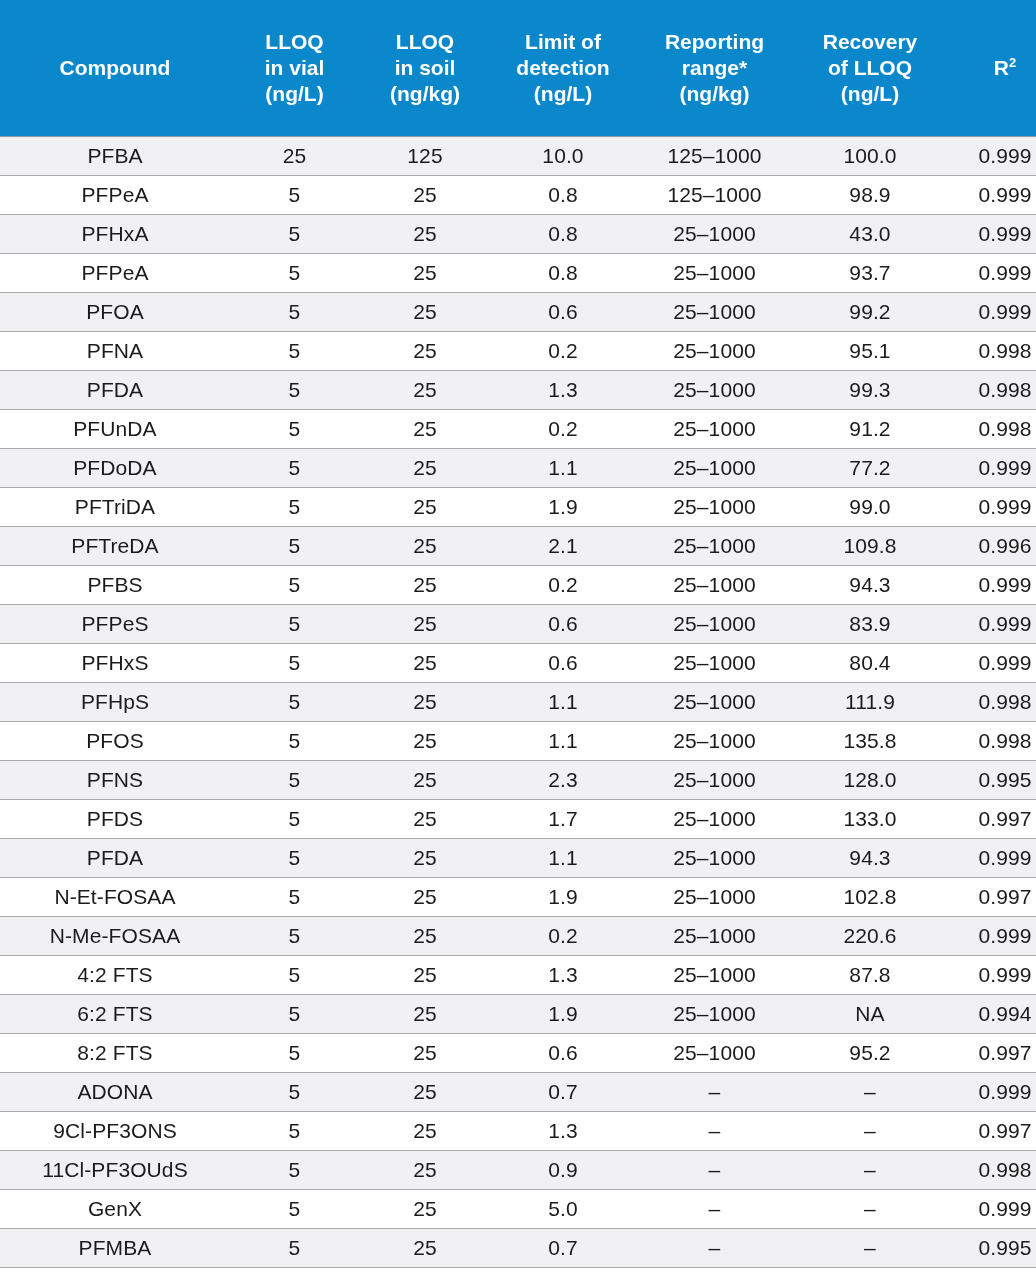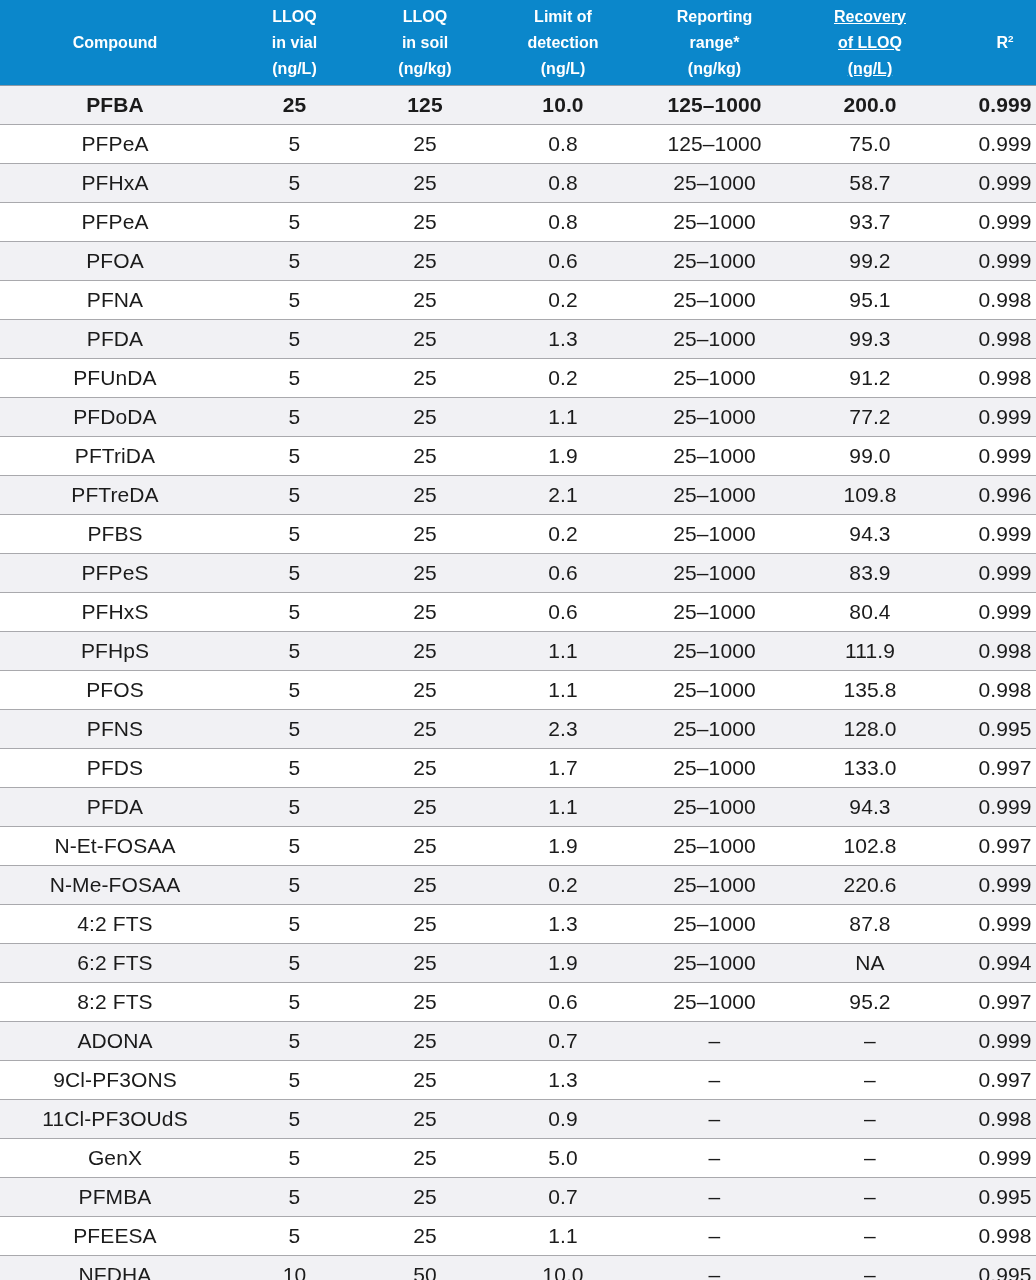--- a/index.html
+++ b/index.html
@@ -23,35 +23,35 @@
     border-collapse: collapse;
     table-layout: fixed;
   }
   
   thead tr.header-row {
     background: #0b87cb;
   }
   thead th {
     color: #ffffff;
     font-weight: bold;
-    font-size: 16px;
+    font-size: 21px;
     line-height: 26px;
     text-align: center;
     vertical-align: middle;
-    height: 85px;
+    height: 136px;
     padding: 0 2px;
     border: none;
     white-space: pre-line;
   }
   thead th.th-compound { width: 226px; }
   thead th.th-c1 { width: 125px; }
   thead th.th-c2 { width: 128px; }
   thead th.th-c3 { width: 140px; margin-top: 42px; }
   thead th.th-c4 { width: 155px; }
-  thead th.th-c5 { width: 148px; text-decoration: underline; }
+  thead th.th-c5 { width: 148px; }
   thead th.th-c6 { width: 114px; }
 
   thead th sup {
     font-size: 0.62em;
     vertical-align: super;
     line-height: 0;
   }
 
   
   tbody td {
@@ -59,21 +59,21 @@
     color: #1b1b1b;
     text-align: center;
     vertical-align: middle;
     height: 38px;
     padding: 0 2px;
     border-top: 1px solid #a9a9ad;
     letter-spacing: 0.1px;
   }
   tbody tr.shaded td { background: #f1f1f4; }
   tbody tr.plain  td { background: #ffffff; }
-  tbody tr:first-child td { border-top: 1px solid #8d9aa6; font-weight: bold; }
+  tbody tr:first-child td { border-top: 1px solid #8d9aa6; }
 </style>
 </head>
 <body>
 
 <div id="table-wrap">
   <table class="pfas-table">
     <thead>
       <tr class="header-row">
         <th class="th-compound">Compound</th>
         <th class="th-c1">LLOQ
@@ -94,39 +94,39 @@
         <th class="th-c6">R<sup>2</sup></th>
       </tr>
     </thead>
     <tbody id="table-body">
         <tr class="shaded">
           <td>PFBA</td>
           <td>25</td>
           <td>125</td>
           <td>10.0</td>
           <td>125–1000</td>
-          <td>200.0</td>
+          <td>100.0</td>
           <td>0.999</td>
         </tr>
         <tr class="plain">
           <td>PFPeA</td>
           <td>5</td>
           <td>25</td>
           <td>0.8</td>
           <td>125–1000</td>
-          <td>75.0</td>
+          <td>98.9</td>
           <td>0.999</td>
         </tr>
         <tr class="shaded">
           <td>PFHxA</td>
           <td>5</td>
           <td>25</td>
           <td>0.8</td>
           <td>25–1000</td>
-          <td>58.7</td>
+          <td>43.0</td>
           <td>0.999</td>
         </tr>
         <tr class="plain">
           <td>PFPeA</td>
           <td>5</td>
           <td>25</td>
           <td>0.8</td>
           <td>25–1000</td>
           <td>93.7</td>
           <td>0.999</td>

